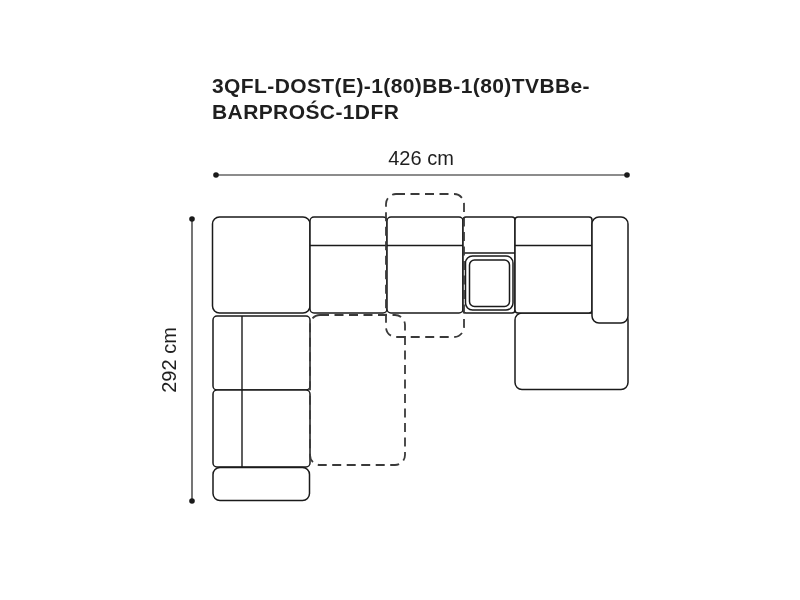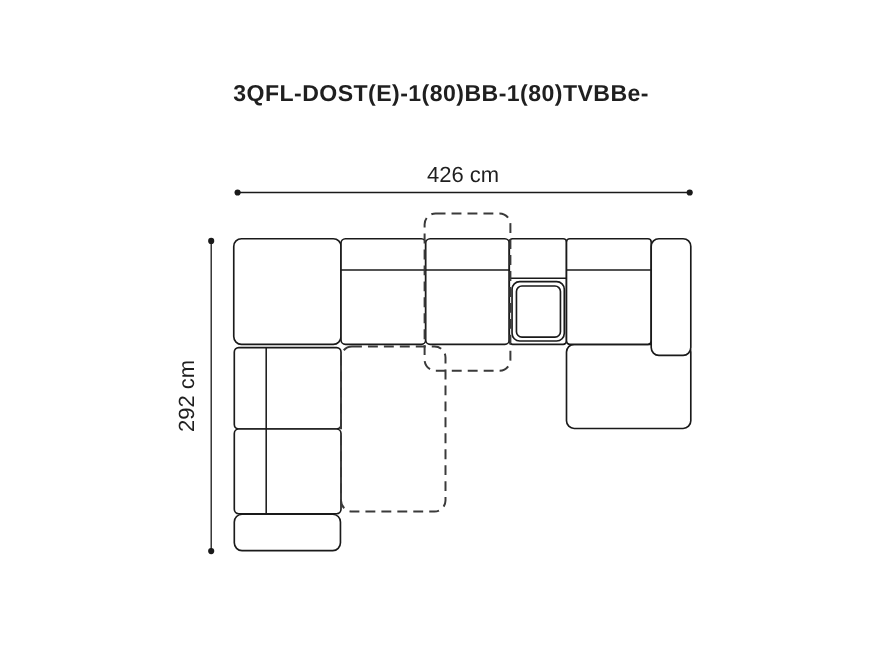--- a/index.html
+++ b/index.html
@@ -55,20 +55,21 @@
     font-weight: 400;
   }
 </style>
 </head>
 <body>
 
 <div class="stage">
 
   <div class="product-title">
     <div>3QFL-DOST(E)-1(80)BB-1(80)TVBBe-</div>
+    <div>BARPROŚC-1DFR</div>
   </div>
 
   <svg class="diagram-svg" width="800" height="600" viewBox="0 0 800 600">
 
     <g>
       <line class="dim-line" x1="216" y1="175" x2="627" y2="175"></line>
       <circle class="dim-dot" cx="216" cy="175" r="2.8"></circle>
       <circle class="dim-dot" cx="627" cy="175" r="2.8"></circle>
       <text class="dim-label" x="421" y="165" text-anchor="middle">426 cm</text>
     </g>

